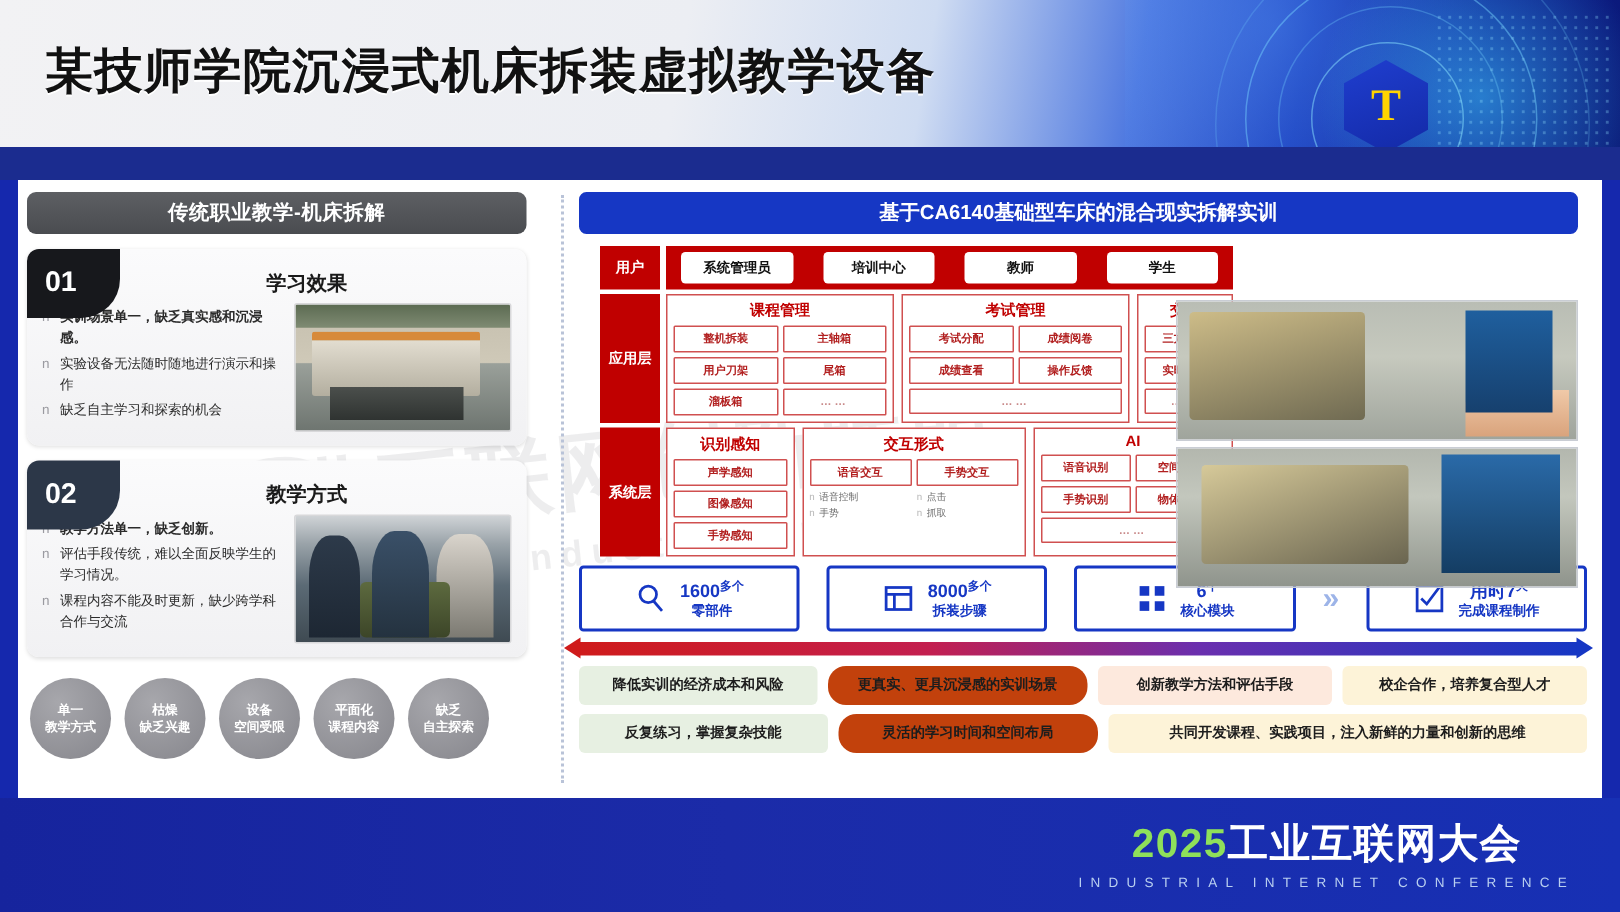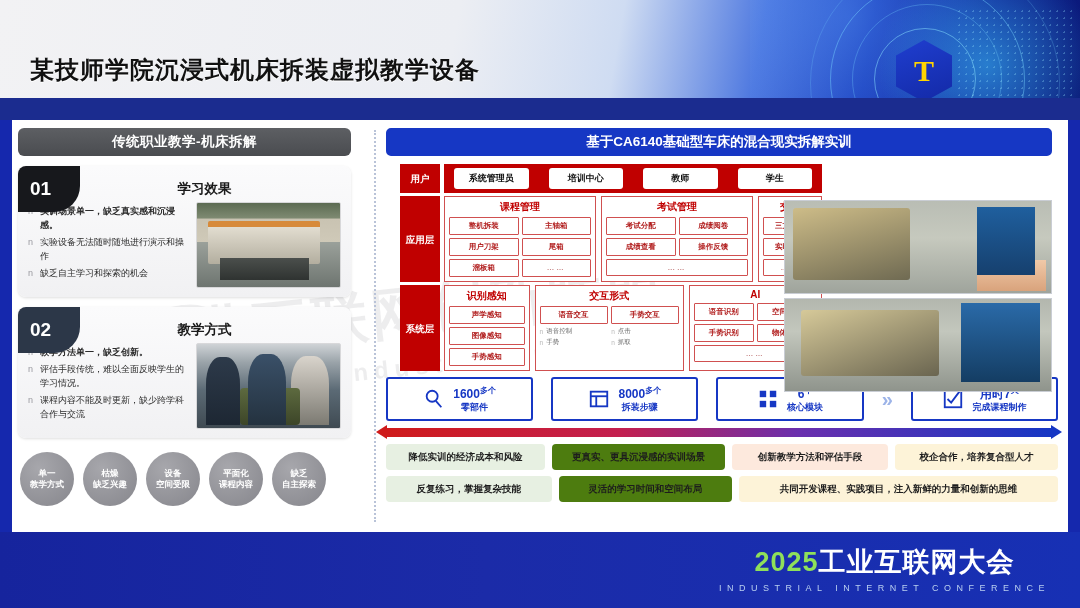--- a/index.html
+++ b/index.html
@@ -38,24 +38,23 @@
     display: flex; align-items: center; justify-content: center;
   }
   .hex-badge span { color: #ffd400; font-size: 30px; font-weight: bold; font-family: "Liberation Serif", serif; }
   .header-dots {
     position: absolute; right: 4px; top: 8px; width: 120px; height: 90px;
     background-image: radial-gradient(rgba(150,230,255,.55) 1px, transparent 1px);
     background-size: 7px 7px; opacity: .55;
   }
   .header h1 {
     position: absolute; left: 30px; top: 26px;
-    font-size: 24px; font-weight: bold; letter-spacing: 1px;
+    font-size: 32px; font-weight: bold; letter-spacing: 1px;
     color: #111; font-family: "DejaVu Sans", sans-serif;
     text-shadow: 0 1px 0 #fff;
-    margin-top: 28px;
   }
   .header-rule {
     position: absolute; left: 0; top: 98px; width: 1080px; height: 22px;
     background: #1b2c8f;
   }
 
   
   .stage {
     position: absolute; left: 12px; top: 120px; width: 1056px; height: 412px;
     background: #ffffff;
@@ -267,21 +266,21 @@
   .gradbar::after { right: -10px; border-left: 11px solid #1637c4; }
 
   .benefits { margin-top: 7px; }
   .ben-row { display: flex; gap: 7px; margin-bottom: 6px; }
   .ben {
     border-radius: 4px; font-size: 9.5px; font-weight: bold; color: #1d1d1d;
     display: flex; align-items: center; justify-content: center;
     padding: 7px 6px; text-align: center; line-height: 12px;
   }
   .bg-green { background: #e7f0e2; }
-  .bg-pink  { background: #4d7c0f; }
+  .bg-pink  { background: #c2410c; border-radius: 12px; }
   .bg-peach { background: #fde9dd; }
   .bg-yellow{ background: #fdf3d8; }
 
   
   .footer { position: absolute; left: 0; top: 532px; width: 1080px; height: 76px;
     background: linear-gradient(90deg,#16249d 0%, #1b2ba8 45%, #1730b4 100%); }
   .logo { position: absolute; right: 30px; top: 12px; text-align: center; }
   .logo-main { font-size: 27px; font-weight: bold; letter-spacing: 1px; white-space: nowrap; }
   .logo-year { color: #8fe05a; }
   .logo-cn { color: #ffffff; }

